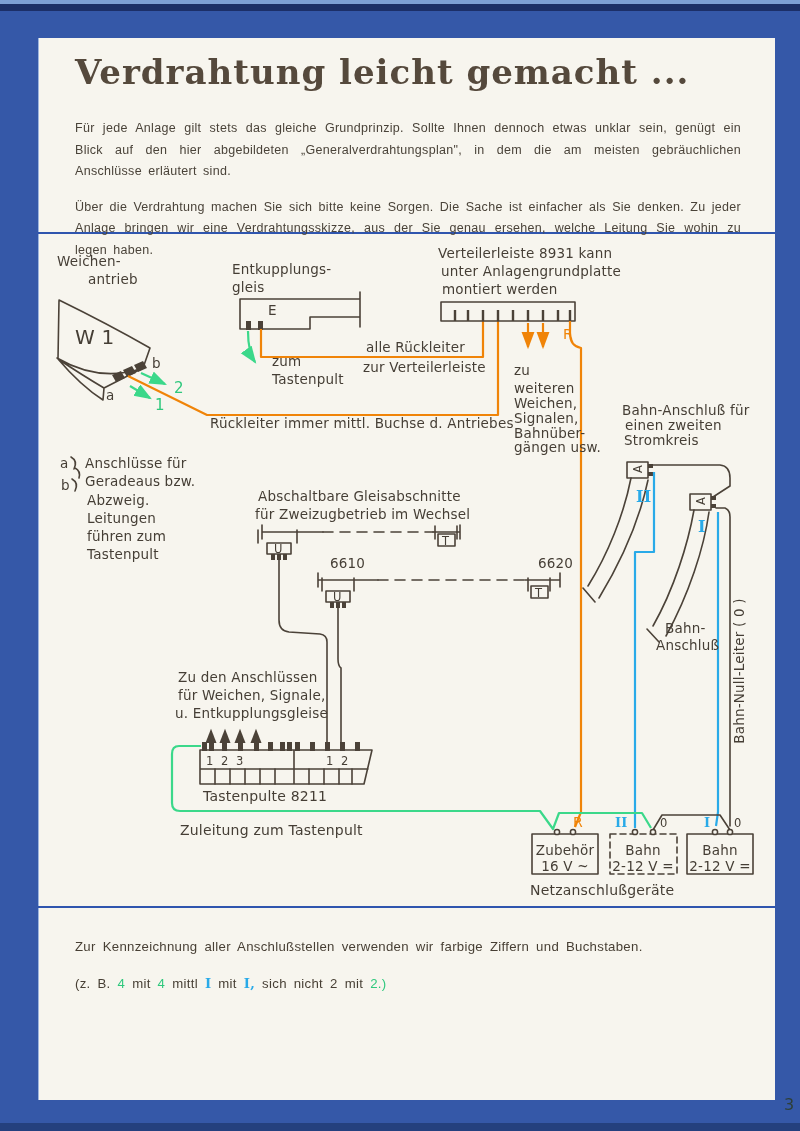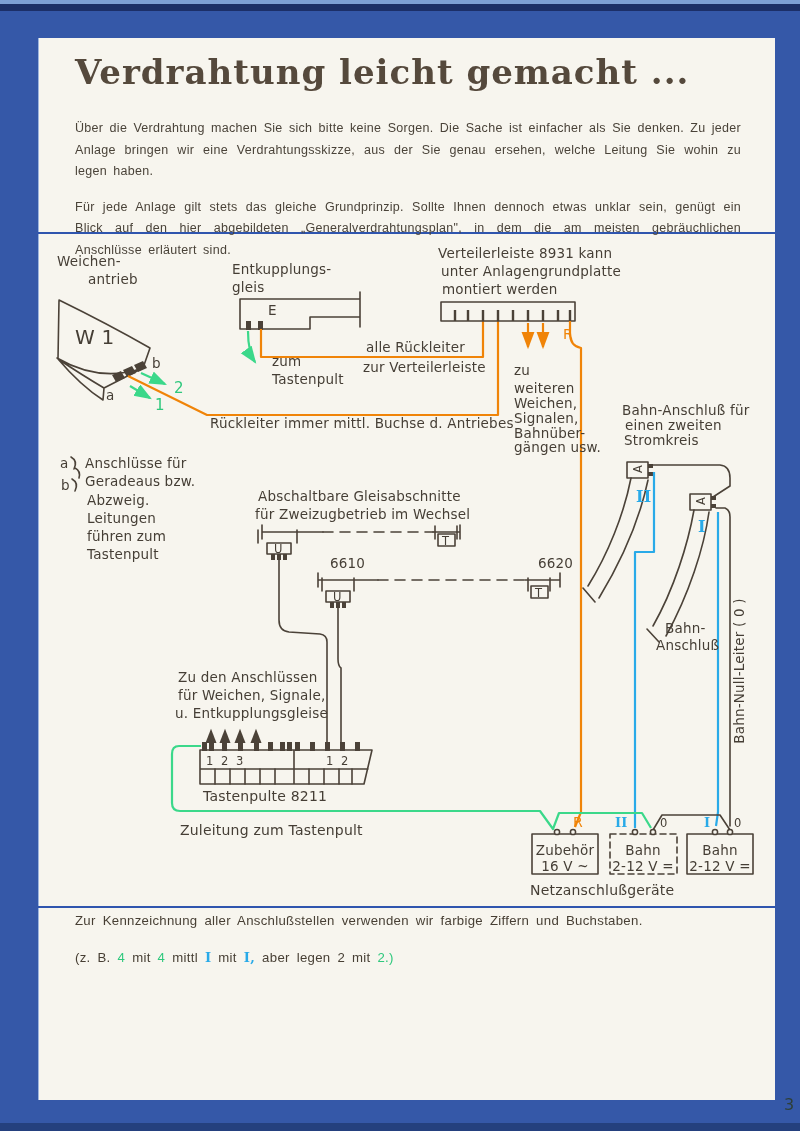--- a/index.html
+++ b/index.html
@@ -50,21 +50,21 @@
   svg text.small{font-size:11.5px;}
   .ink{stroke:#4b4238;fill:none;stroke-width:1.6;stroke-linecap:round;stroke-linejoin:round;}
   .ink-thick{stroke:#4b4238;fill:none;stroke-width:2.4;stroke-linecap:butt;}
   .wire-o{stroke:#f08408;fill:none;stroke-width:2.2;stroke-linejoin:round;}
   .wire-g{stroke:#3bd88a;fill:none;stroke-width:2.2;stroke-linejoin:round;}
   .wire-b{stroke:#29aae8;fill:none;stroke-width:2.2;stroke-linejoin:round;}
   .pinfill{fill:#4b4238;stroke:none;}
   .term{fill:#f7f5ee;stroke:#4b4238;stroke-width:1.5;}
   .dash{stroke-dasharray:10 7;}
   .boxdash{stroke-dasharray:6 4;}
-  .footer{position:absolute;left:37px;top:872px;width:668px;}
+  .footer{position:absolute;left:37px;top:898px;width:668px;}
   .footer p{
     margin:0 0 15px 0;font-size:13.2px;line-height:1.65;
     letter-spacing:.3px;word-spacing:3px;color:#473f34;
   }
   .c-green{color:#2fc87d;}
   .c-blue{color:#29aae8;font-family:"DejaVu Serif",serif;font-weight:bold;}
 </style>
 </head>
 <body>
 
@@ -73,22 +73,22 @@
 <div class="stripe stripe-bottom-navy"></div>
 <div class="page-number">3</div>
 
 <div class="page">
   <div class="rule rule-1"></div>
   <div class="rule rule-2"></div>
 
   <div class="header">
     <h1 class="title">Verdrahtung leicht gemacht ...</h1>
     <div class="intro">
+      <p>Für jede Anlage gilt stets das gleiche Grundprinzip. Sollte Ihnen dennoch etwas unklar sein, genügt ein Blick auf den hier abgebildeten „Generalverdrahtungsplan", in dem die am meisten gebräuchlichen Anschlüsse erläutert sind.</p>
       <p>Über die Verdrahtung machen Sie sich bitte keine Sorgen. Die Sache ist einfacher als Sie denken. Zu jeder Anlage bringen wir eine Verdrahtungsskizze, aus der Sie genau ersehen, welche Leitung Sie wohin zu legen haben.</p>
-      <p>Für jede Anlage gilt stets das gleiche Grundprinzip. Sollte Ihnen dennoch etwas unklar sein, genügt ein Blick auf den hier abgebildeten „Generalverdrahtungsplan", in dem die am meisten gebräuchlichen Anschlüsse erläutert sind.</p>
     </div>
   </div>
 
   <svg class="diagram" width="737" height="672" viewBox="0 0 737 672">
     <defs>
       <marker id="m-g" markerWidth="10" markerHeight="10" refX="7" refY="3" orient="auto">
         <path d="M0,0 L8,3 L0,6 z" fill="#3bd88a"></path>
       </marker>
       <marker id="m-o" markerWidth="10" markerHeight="10" refX="7" refY="3" orient="auto">
         <path d="M0,0 L8,3 L0,6 z" fill="#f08408"></path>
@@ -264,19 +264,19 @@
     <p>Zur Kennzeichnung aller Anschlußstellen verwenden wir farbige Ziffern und Buchstaben.</p>
     <p>
       <span>(z. B.</span>
       <span class="c-green">4</span>
       <span>mit</span>
       <span class="c-green">4</span>
       <span>mittl</span>
       <span class="c-blue">I</span>
       <span>mit</span>
       <span class="c-blue">I,</span>
-      <span>aber legen</span>
+      <span>sich nicht</span>
       <span>2</span>
       <span>mit</span>
       <span class="c-green">2.)</span>
     </p>
   </div>
 </div>
 
 </body></html>

